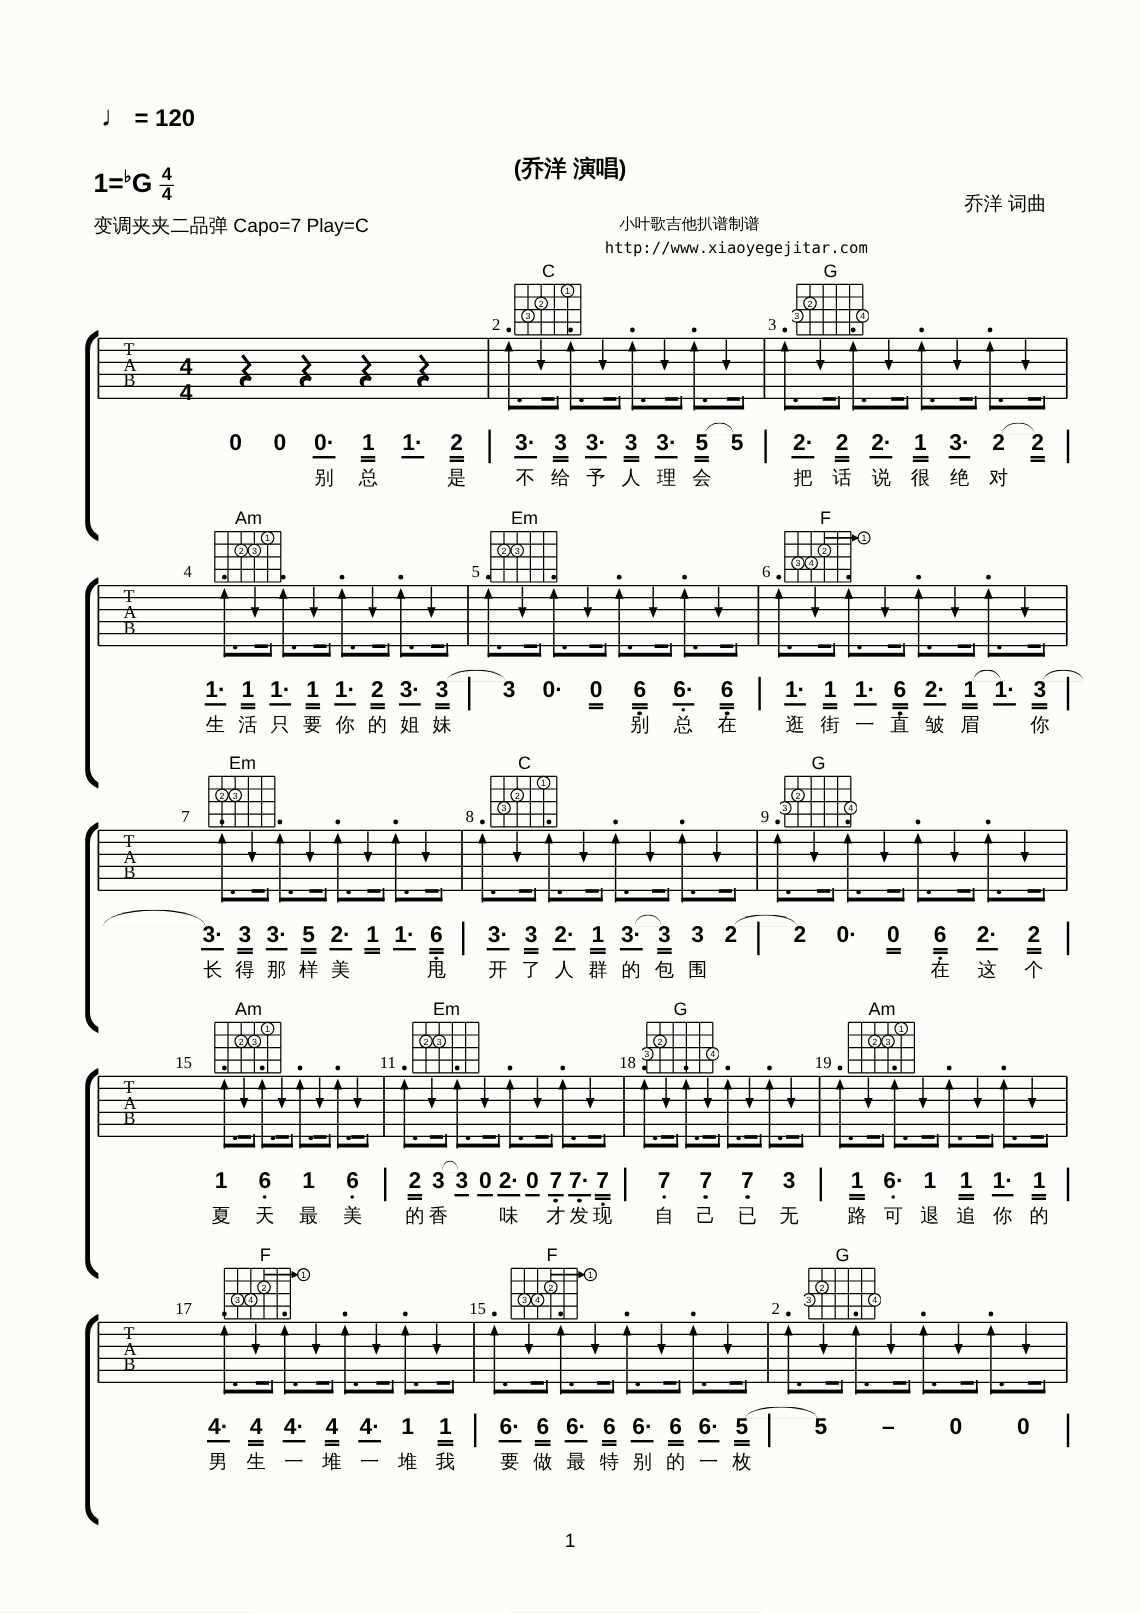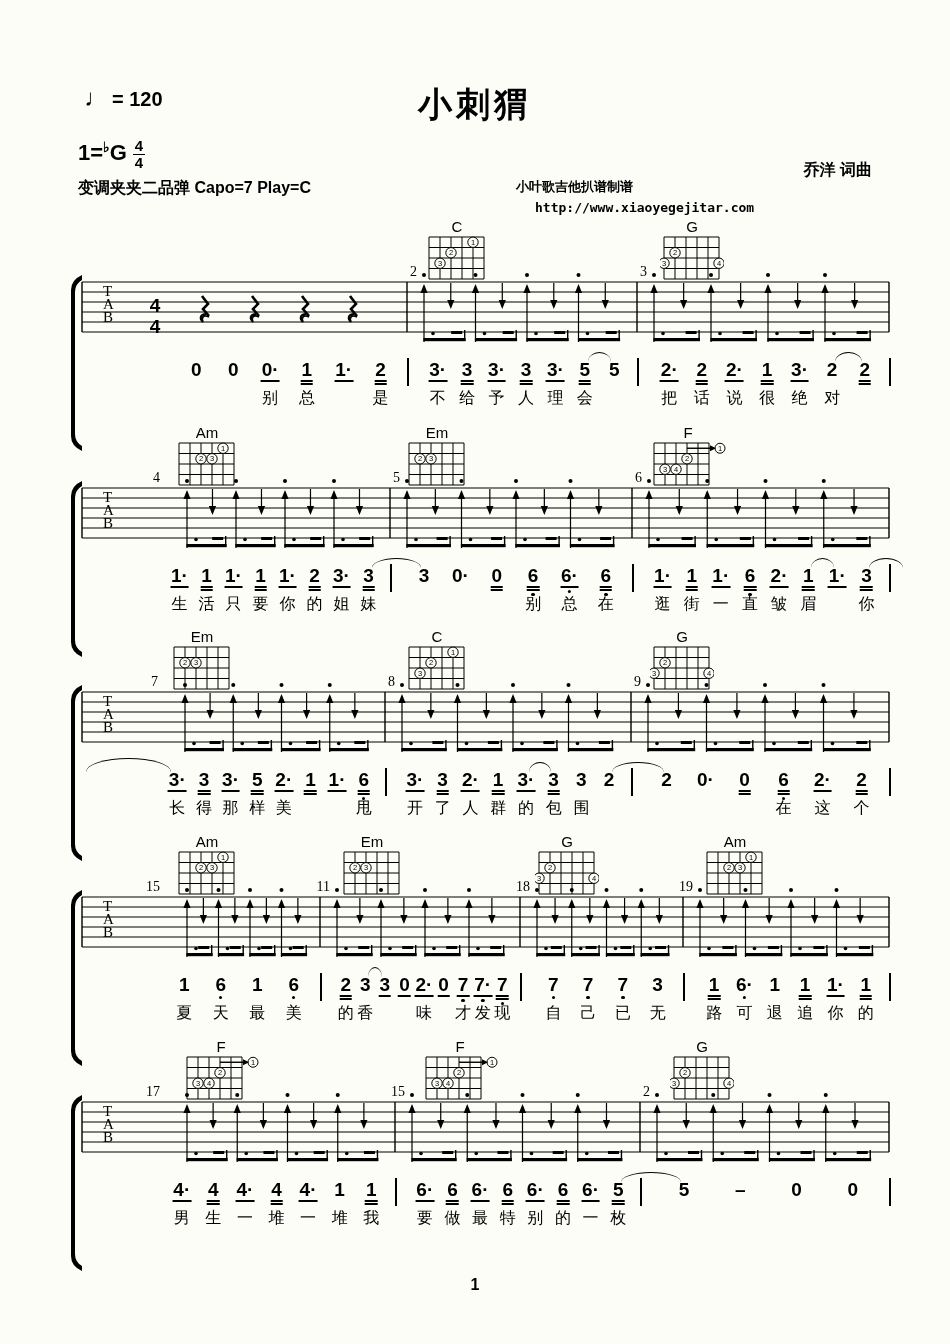--- a/index.html
+++ b/index.html
@@ -1,52 +1,52 @@
 <!DOCTYPE html>
 <html><head>
 <meta charset="utf-8">
 <style>
   html,body{margin:0;padding:0;background:#e8e8e8;}
   .page{position:relative;width:950px;height:1344px;margin:0 auto;background:#fcfdf7;
         font-family:"Liberation Sans",sans-serif;color:#000;overflow:hidden;}
-  .abs{position:absolute;font-weight:bold;}
+  .abs{position:absolute;}
   
   .tempo{left:84px;top:84px;font-size:20px;font-weight:bold;}
   .tempo .noteg{font-size:24px;margin-right:4px;}
   .title{left:0;right:0;top:82px;text-align:center;font-size:34px;font-weight:bold;letter-spacing:4px;}
   .subtitle{left:0;right:0;top:128px;text-align:center;font-size:19px;font-weight:bold;}
   .keysig{left:78px;top:138px;font-size:22px;font-weight:bold;}
   .keysig .flat{vertical-align:super;font-size:14px;}
   .frac{display:inline-block;vertical-align:middle;text-align:center;font-size:15px;line-height:1.05;margin-left:6px;}
   .frac .ft{border-bottom:1.6px solid #000;padding:0 2px;}
   .credit{right:78px;top:160px;font-size:16px;}
   .capo{left:78px;top:178px;font-size:16px;}
   .studio{left:516px;top:178px;font-size:13px;}
-  .url{left:535px;top:200px;font-size:13px;font-family:"DejaVu Sans Mono",monospace;}
+  .url{left:504px;top:200px;font-size:13px;font-family:"DejaVu Sans Mono",monospace;}
   .pagenum{left:0;right:0;top:1276px;text-align:center;font-size:16px;}
   
   .system{position:absolute;inset:0;pointer-events:none;}
   .mnum{position:absolute;font:14px "Liberation Serif",serif;text-align:right;width:26px;}
   .chord{position:absolute;text-align:center;}
   .chord .cl{font:15px "Liberation Sans",sans-serif;line-height:14px;}
   .tok{position:absolute;transform:translateX(-50%);font:bold 19px "Liberation Sans",sans-serif;white-space:nowrap;line-height:20px;}
   .tok .ul{position:absolute;left:-1px;right:-1px;height:1.6px;background:#000;}
   .tok .od{position:absolute;left:50%;transform:translateX(-50%);width:3.4px;height:3.4px;border-radius:50%;background:#000;}
   .lyr{position:absolute;transform:translateX(-50%);font:16px "Liberation Sans",sans-serif;}
   .tie{position:absolute;border-top:1.6px solid #000;border-radius:50% 50% 0 0/100% 100% 0 0;}
   .mbar{position:absolute;width:1.5px;background:#000;}
 </style>
 </head>
 <body>
 
 <div class="page" id="score">
   <div class="abs tempo">
     <span class="noteg">♩</span><span>= 120</span>
   </div>
-  <div class="abs title">小刺猬</div>
+  <div class="abs subtitle">(乔洋 演唱)</div>
   <div class="abs keysig">
     <span>1=</span><span class="flat">♭</span><span>G</span><span class="frac"><div class="ft">4</div><div>4</div></span>
   </div>
   <div class="abs credit">乔洋 词曲</div>
   <div class="abs capo">变调夹夹二品弹 Capo=7 Play=C</div>
   <div class="abs studio">小叶歌吉他扒谱制谱</div>
   <div class="abs url">http://www.xiaoyegejitar.com</div>
   <div class="abs pagenum">1</div>
 <div class="system">
       <svg width="24" height="182" style="position:absolute;left:62px;top:274px">

